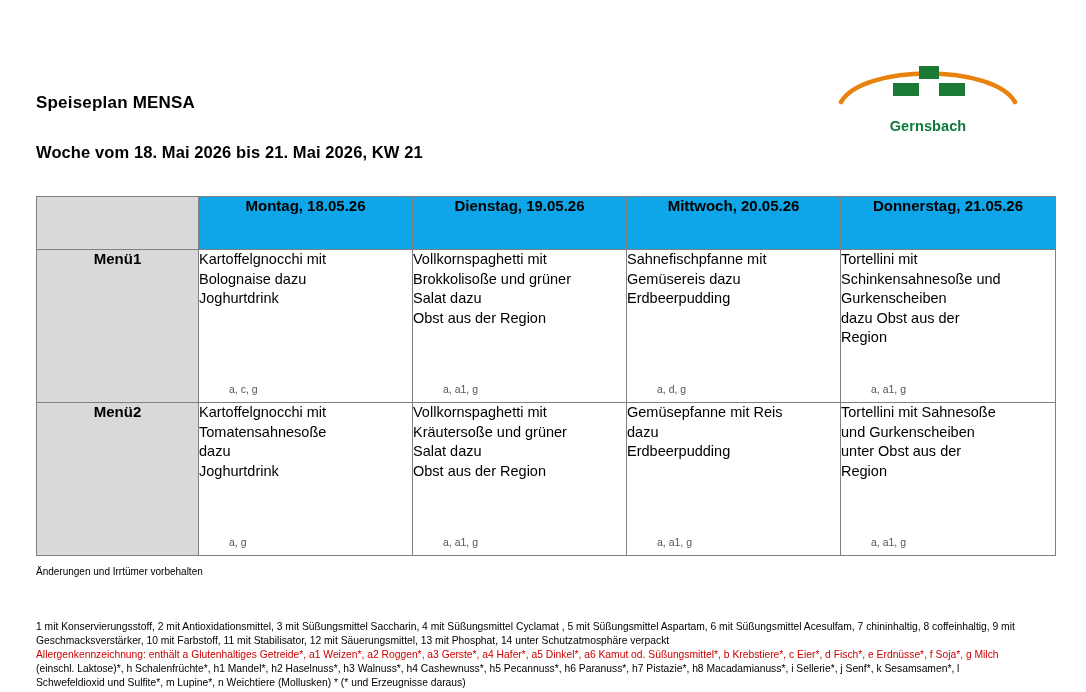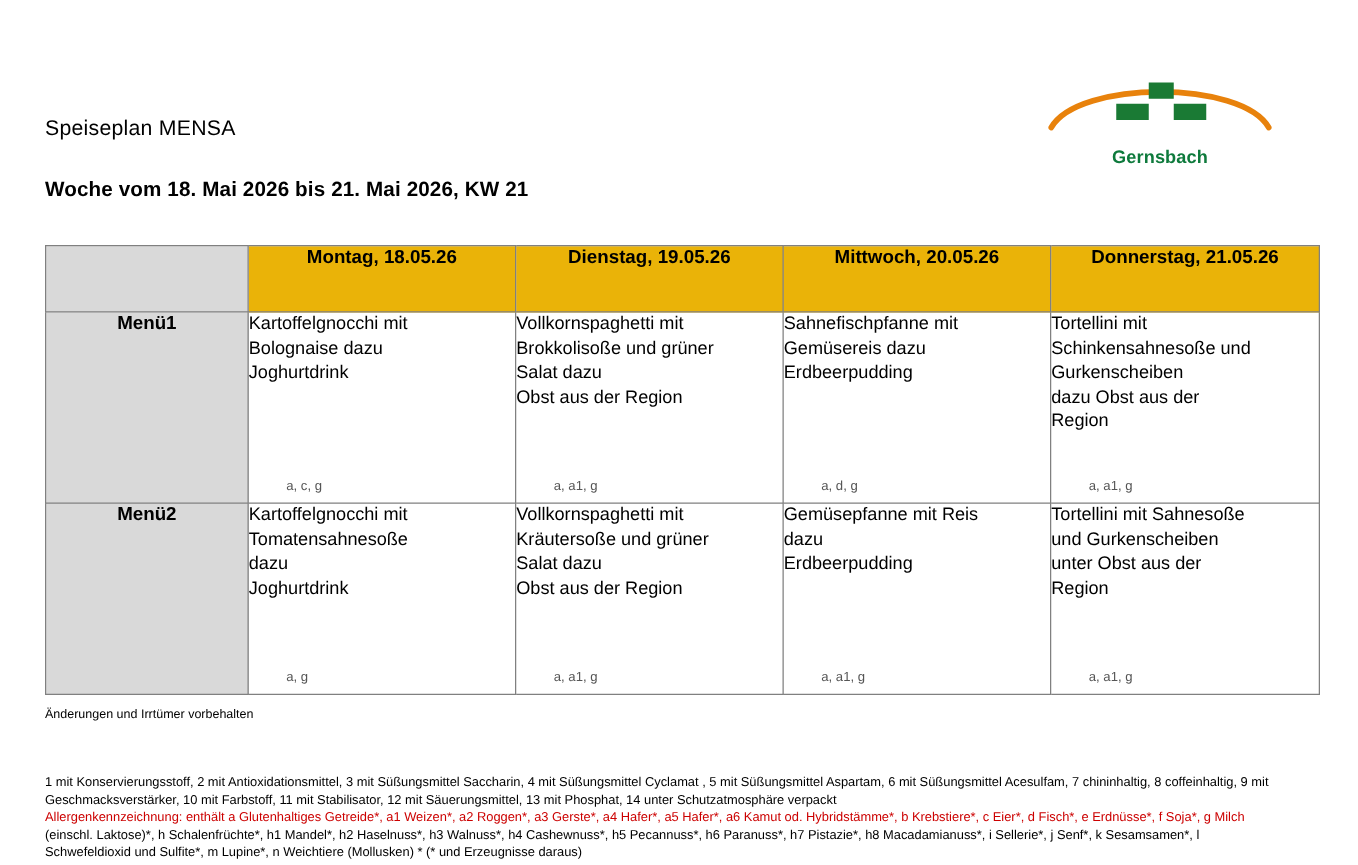--- a/index.html
+++ b/index.html
@@ -60,21 +60,21 @@
     color: #0e7a3c;
     letter-spacing: 0.1px;
   }
 
   
   .title {
     position: absolute;
     top: 93px;
     left: 36px;
     font-size: 17px;
-    font-weight: normal;
+    font-weight: bold;
     letter-spacing: 0.2px;
   }
   .subtitle {
     position: absolute;
     top: 143px;
     left: 36px;
     font-size: 16.5px;
     font-weight: bold;
     letter-spacing: 0.1px;
   }
@@ -96,21 +96,21 @@
   .col-label { width: 161px; }
   .col-day   { width: 213px; }
   .col-day-last { width: 214px; }
 
   .head-cell {
     height: 52px;
     text-align: center;
     vertical-align: middle;
     font-size: 15px;
     font-weight: bold;
-    background: #eab308;
+    background: #0ea5e9;
   }
   .head-blank {
     background: #d9d9d9;
   }
   .label-cell {
     background: #d9d9d9;
     text-align: center;
     vertical-align: middle;
     font-size: 15px;
     font-weight: bold;
@@ -247,18 +247,18 @@
         </td>
       </tr>
     </tbody>
   </table>
 
   <div class="changes-note">Änderungen und Irrtümer vorbehalten</div>
 
   <div class="legend">
     <div>1 mit Konservierungsstoff, 2 mit Antioxidationsmittel, 3 mit Süßungsmittel Saccharin, 4 mit Süßungsmittel Cyclamat , 5 mit Süßungsmittel Aspartam, 6 mit Süßungsmittel Acesulfam, 7 chininhaltig, 8 coffeinhaltig, 9 mit</div>
     <div>Geschmacksverstärker, 10 mit Farbstoff, 11 mit Stabilisator, 12 mit Säuerungsmittel, 13 mit Phosphat, 14 unter Schutzatmosphäre verpackt</div>
-    <div class="line-red">Allergenkennzeichnung: enthält a Glutenhaltiges Getreide*, a1 Weizen*, a2 Roggen*, a3 Gerste*, a4 Hafer*, a5 Hafer*, a6 Kamut od. Hybridstämme*, b Krebstiere*, c Eier*, d Fisch*, e Erdnüsse*, f Soja*, g Milch</div>
+    <div class="line-red">Allergenkennzeichnung: enthält a Glutenhaltiges Getreide*, a1 Weizen*, a2 Roggen*, a3 Gerste*, a4 Hafer*, a5 Dinkel*, a6 Kamut od. Süßungsmittel*, b Krebstiere*, c Eier*, d Fisch*, e Erdnüsse*, f Soja*, g Milch</div>
     <div>(einschl. Laktose)*, h Schalenfrüchte*, h1 Mandel*, h2 Haselnuss*, h3 Walnuss*, h4 Cashewnuss*, h5 Pecannuss*, h6 Paranuss*, h7 Pistazie*, h8 Macadamianuss*, i Sellerie*, j Senf*, k Sesamsamen*, l</div>
     <div>Schwefeldioxid und Sulfite*, m Lupine*, n Weichtiere (Mollusken) * (* und Erzeugnisse daraus)</div>
   </div>
 
 </div>
 
 </body></html>

